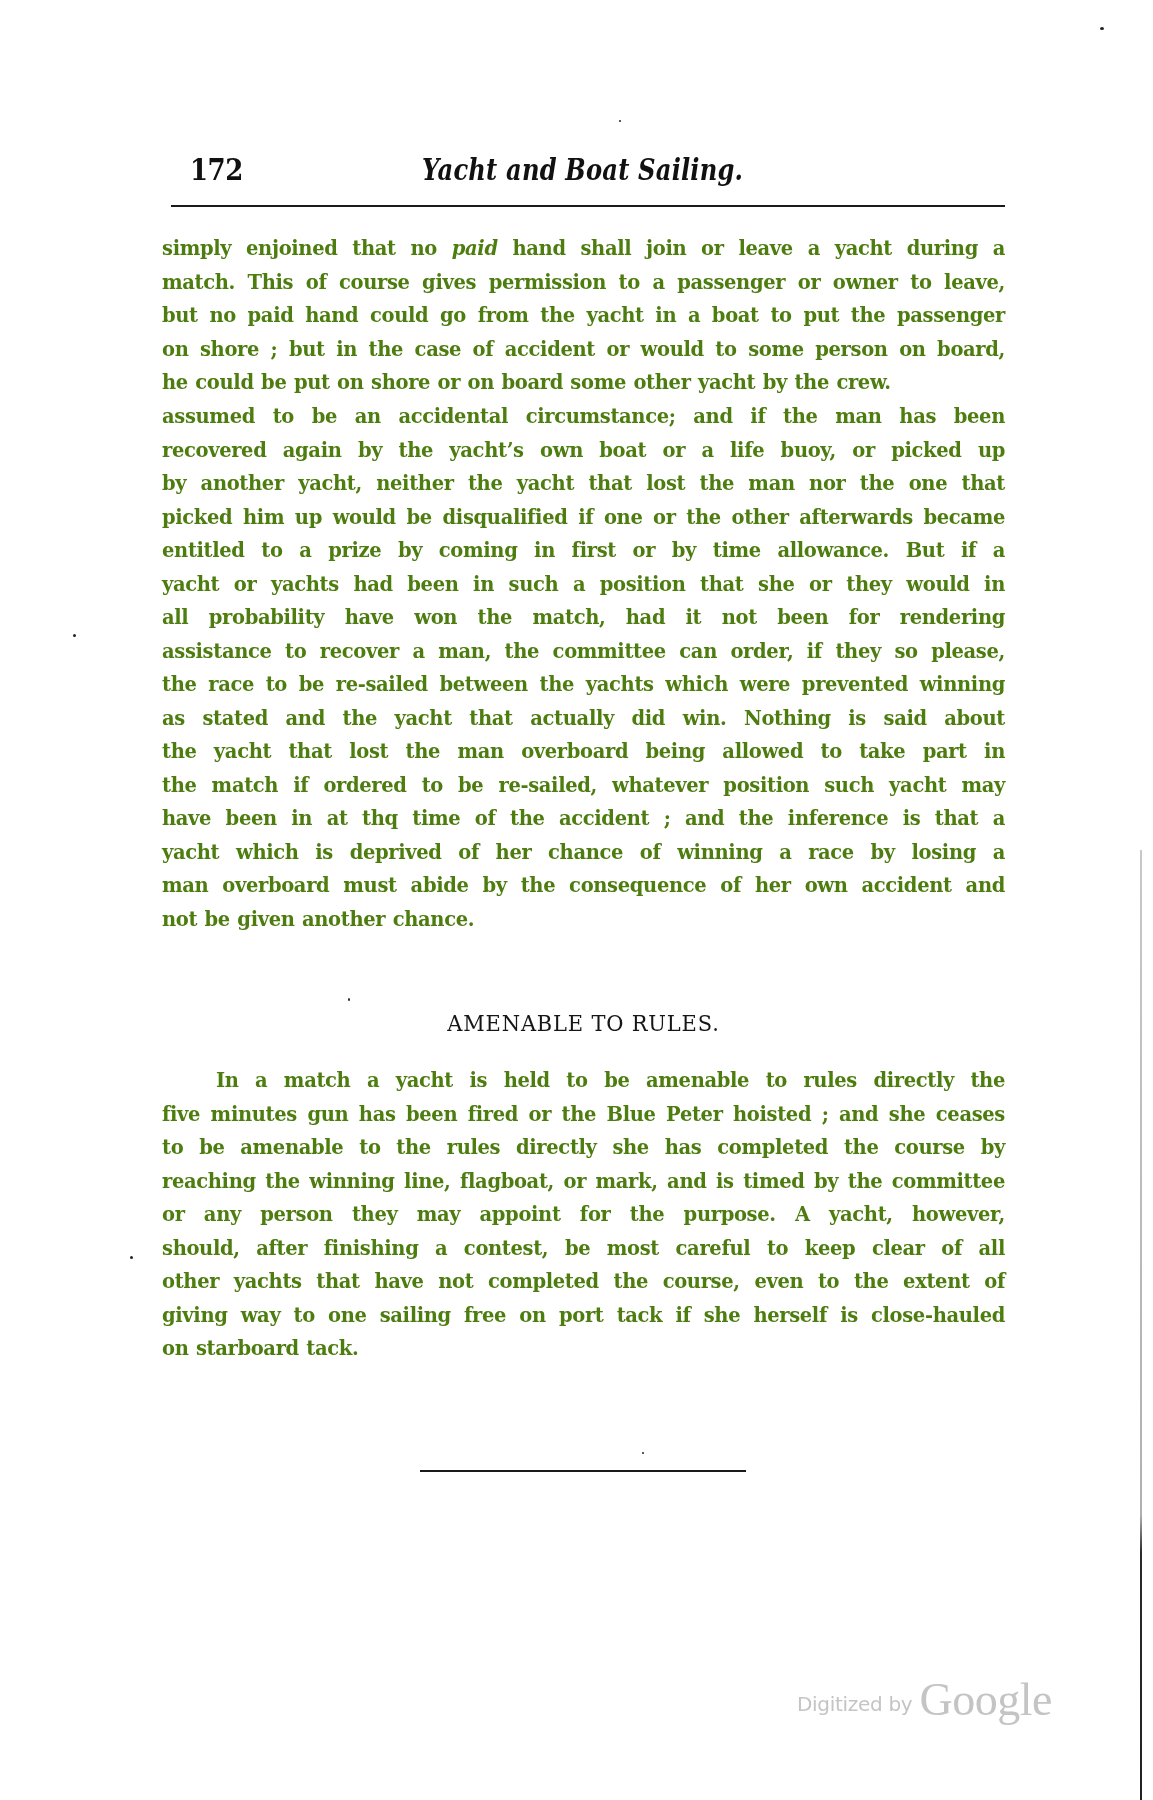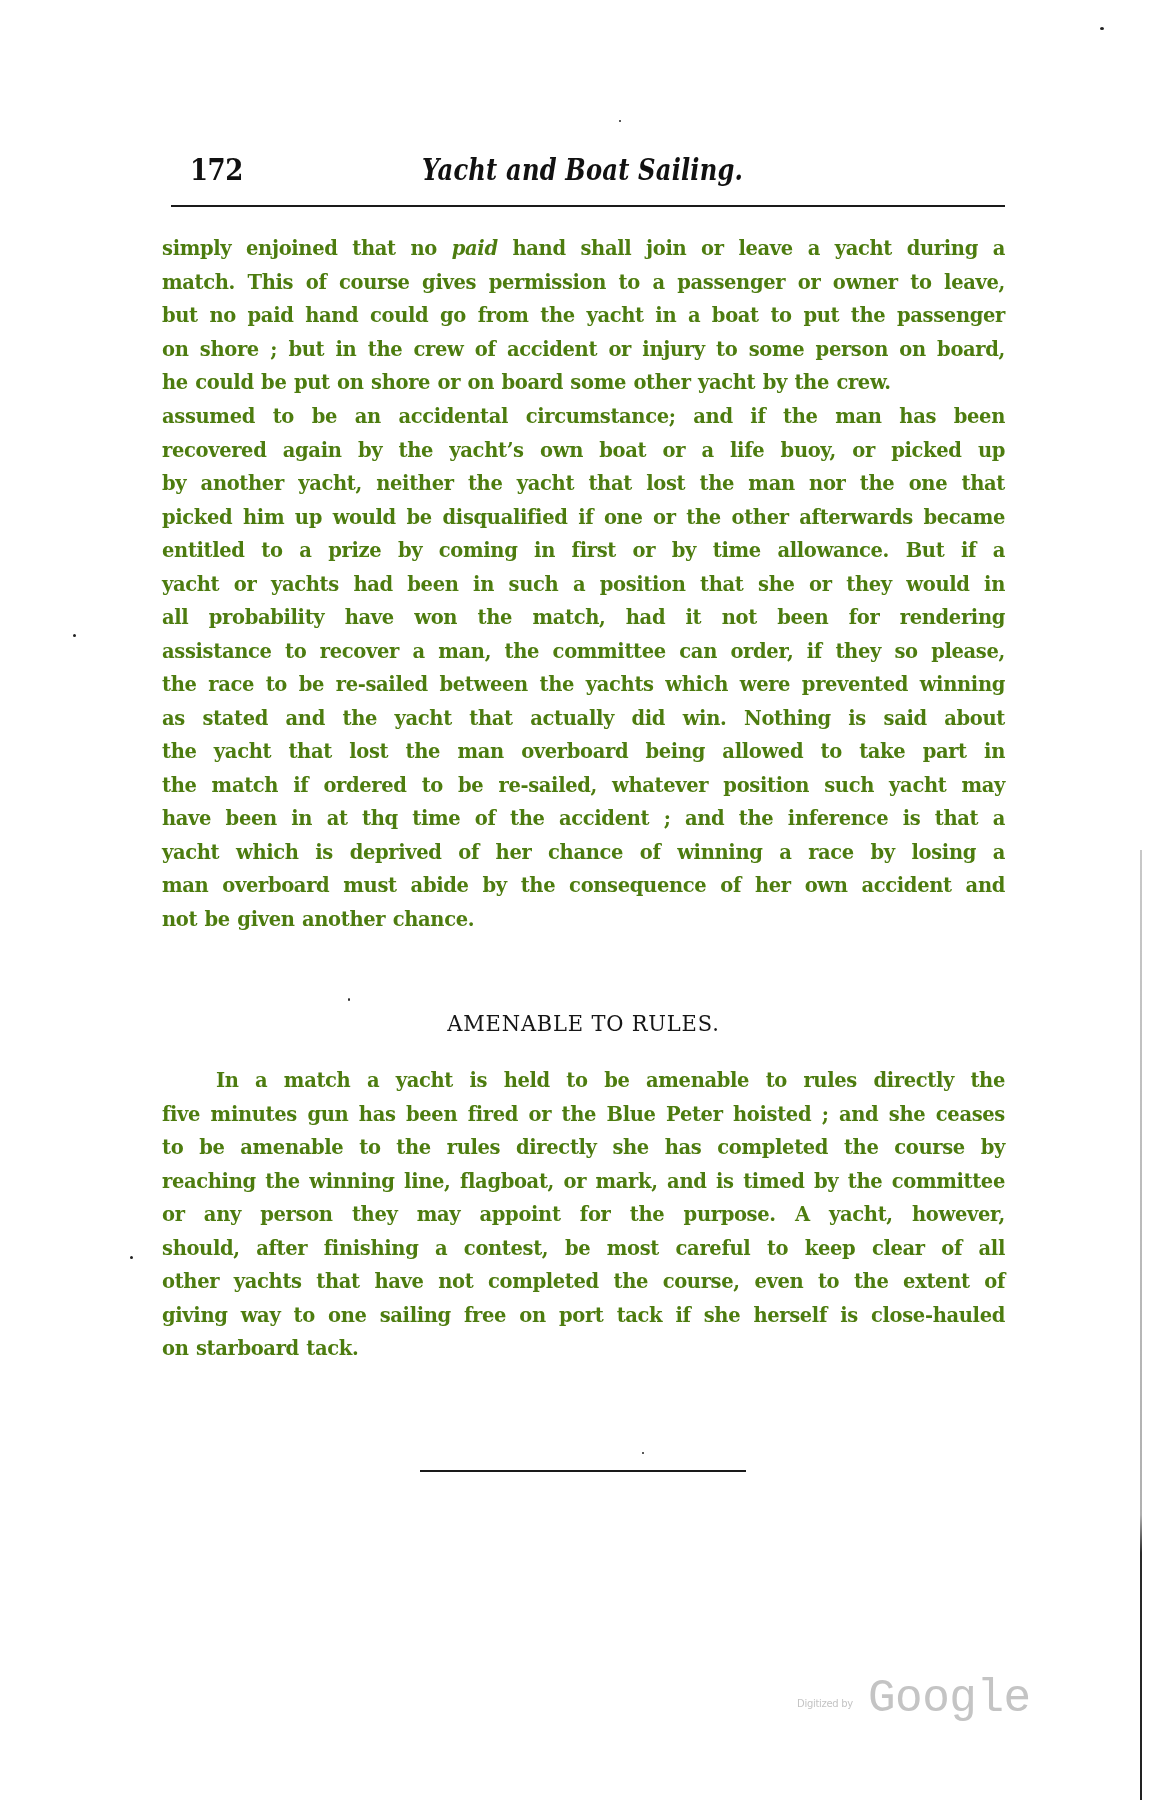--- a/index.html
+++ b/index.html
@@ -114,29 +114,29 @@
     }
     .watermark {
       position: absolute;
       left: 797px;
       top: 1673px;
       color: #c4c4c4;
       white-space: nowrap;
     }
     .watermark .small {
       font-family: "DejaVu Sans", sans-serif;
-      font-size: 10px;
+      font-size: 20px;
       letter-spacing: -0.3px;
       vertical-align: 4px;
     }
     .watermark .big {
-      font-family: Liberation Mono, monospace;
+      font-family: Liberation Serif, serif;
       font-size: 46px;
       letter-spacing: -0.5px;
-      margin-left: 10px;
+      margin-left: 2px;
     }
     .speck {
       position: absolute;
       background: #222;
       border-radius: 50%;
     }
     .edge-line {
       position: absolute;
       left: 1140px;
       width: 2px;
@@ -151,21 +151,21 @@
   <div class="running-head">
     <span class="page-number">172</span>
     <span class="running-title">Yacht and Boat Sailing.</span>
   </div>
   <div class="head-rule"></div>
 
   <div class="text-block para1">
     <span class="line"><span>simply enjoined that no </span><i>paid</i><span> hand shall join or leave a yacht during a</span></span>
     <span class="line">match.  This of course gives permission to a passenger or owner to leave,</span>
     <span class="line">but no paid hand could go from the yacht in a boat to put the passenger</span>
-    <span class="line">on shore ; but in the crew of accident or injury to some person on board,</span>
+    <span class="line">on shore ; but in the case of accident or would to some person on board,</span>
     <span class="line last">he could be put on shore or on board some other yacht by the crew.</span>
   </div>
 
   <div class="text-block para2">
     <span class="line">assumed to be an accidental circumstance; and if the man has been</span>
     <span class="line">recovered again by the yacht’s own boat or a life buoy, or picked up</span>
     <span class="line">by another yacht, neither the yacht that lost the man nor the one that</span>
     <span class="line">picked him up would be disqualified if one or the other afterwards became</span>
     <span class="line">entitled to a prize by coming in first or by time allowance.  But if a</span>
     <span class="line">yacht or yachts had been in such a position that she or they would in</span>

